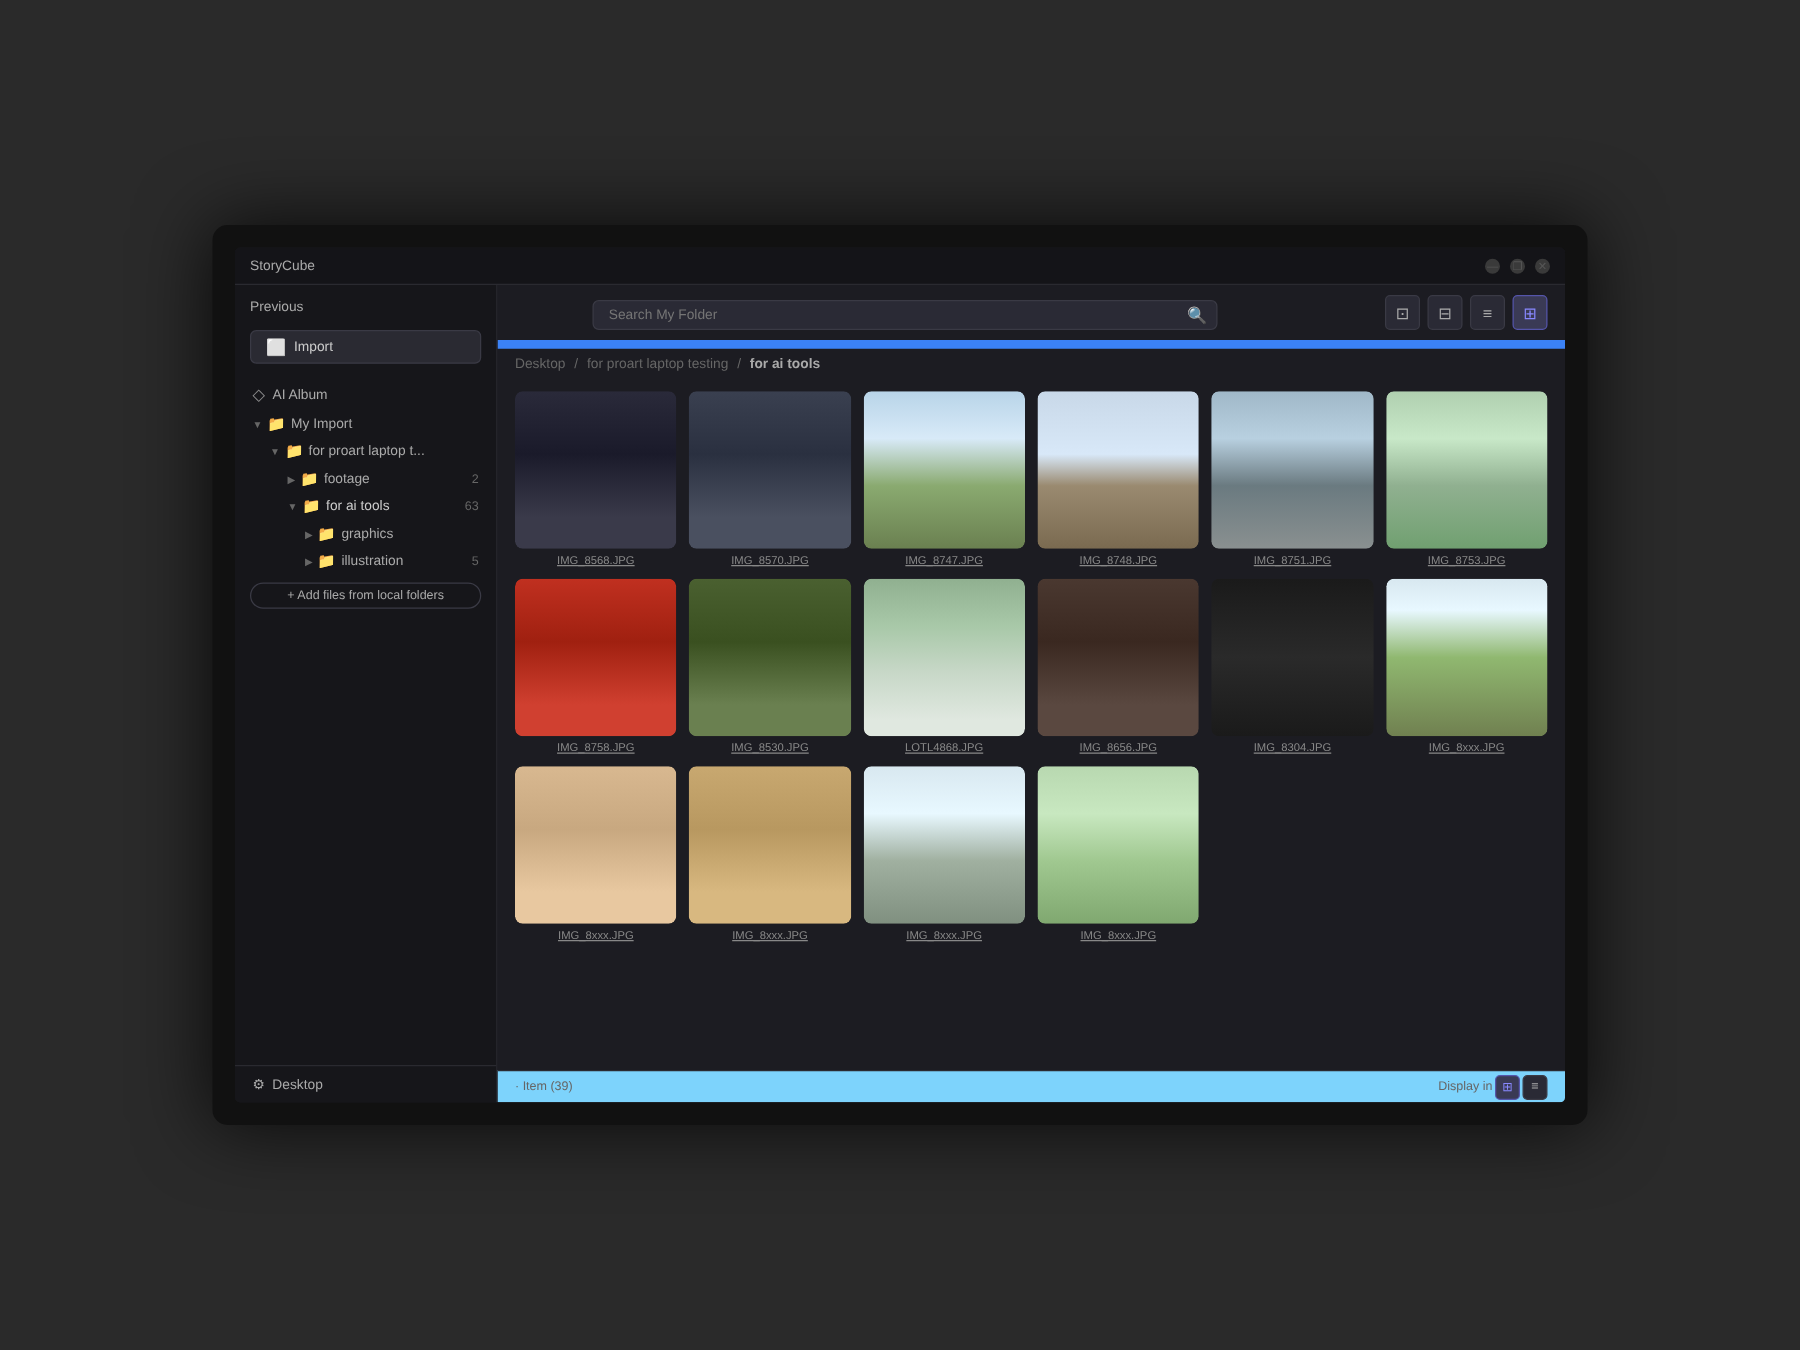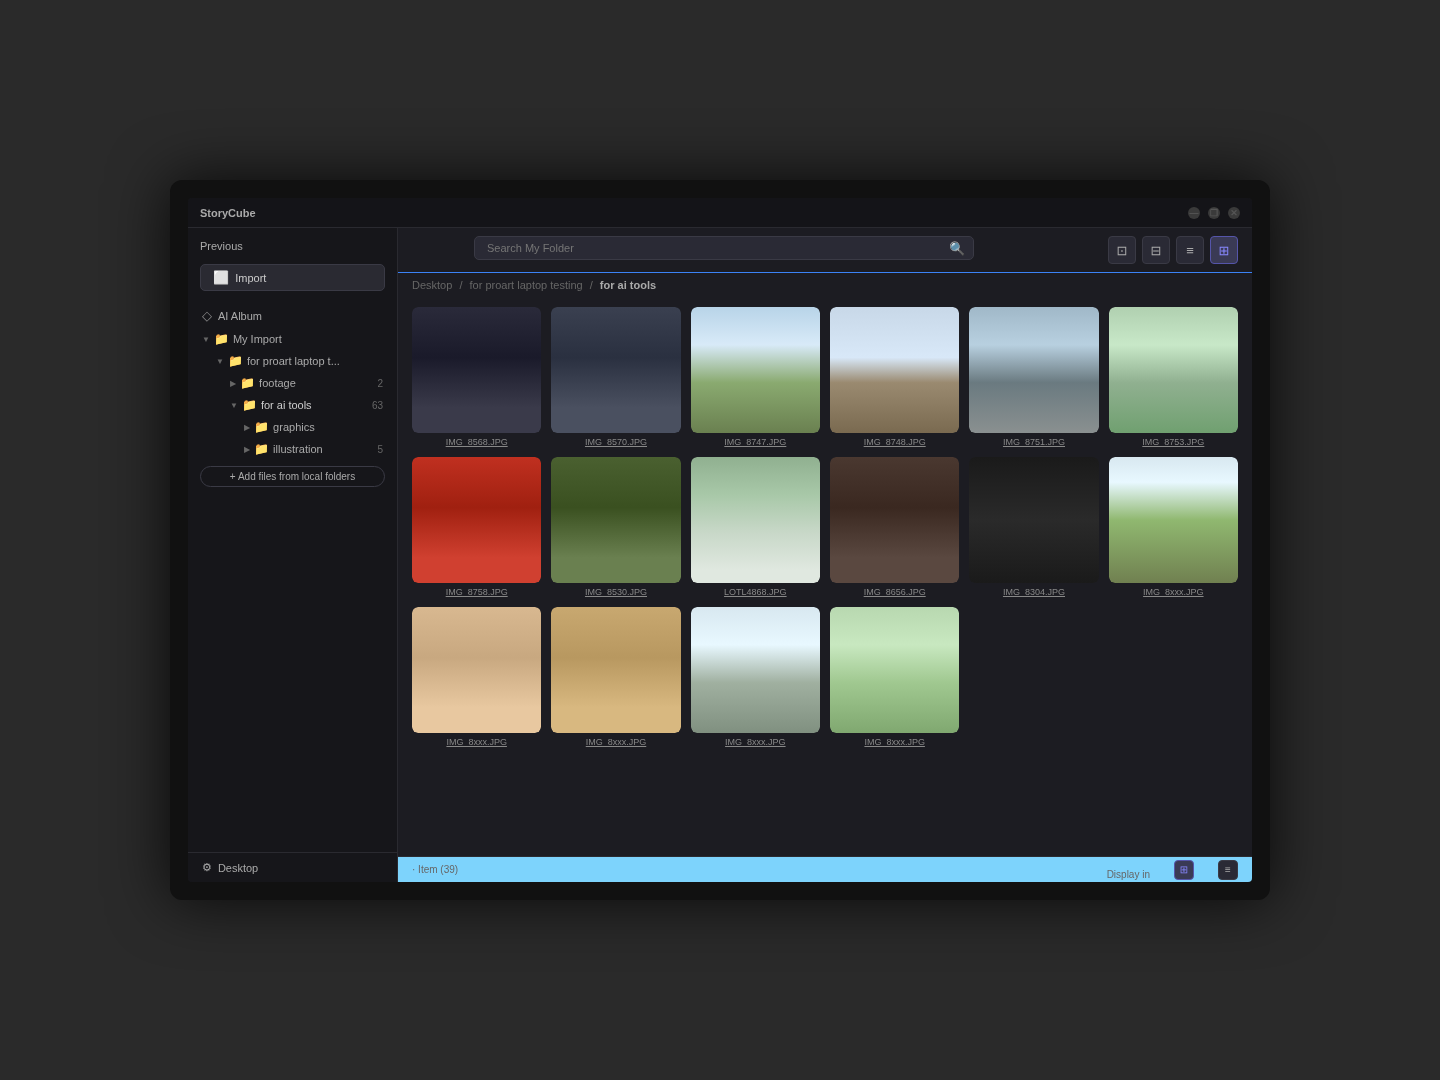--- a/index.html
+++ b/index.html
@@ -38,21 +38,20 @@
 
     
     .title-bar {
       background: #141418;
       height: 30px;
       display: flex;
       align-items: center;
       padding: 0 12px;
       flex-shrink: 0;
       border-bottom: 1px solid #2a2a30;
-      font-weight: bold;
     }
     .title-bar-app-name {
       font-size: 11px;
       color: #aaa;
       flex: 1;
     }
     .title-bar-controls {
       display: flex;
       gap: 8px;
     }
@@ -190,24 +189,24 @@
       flex: 1;
       display: flex;
       flex-direction: column;
       overflow: hidden;
       background: #1c1c22;
     }
 
     
     .toolbar {
       display: flex;
-      align-items: flex-start;
+      align-items: flex-end;
       padding: 8px 14px;
       gap: 10px;
-      border-bottom: 1px solid #3b82f6;
+      border-bottom: 7px solid #3b82f6;
       flex-shrink: 0;
     }
 
     .search-container {
       flex: 1;
       position: relative;
       max-width: 500px;
       margin: 0 auto;
     }
     .search-input {
@@ -315,22 +314,22 @@
       display: flex;
       align-items: center;
       padding: 0 14px;
       font-size: 10px;
       color: #666;
       flex-shrink: 0;
     }
     .status-right {
       margin-left: auto;
       display: flex;
-      align-items: flex-end;
-      gap: 24px;
+      align-items: center;
+      gap: 2px;
     }
 
     
     .scene-village {
       background: linear-gradient(180deg, #b8d4e8 0%, #d8eaf8 30%, #8aaa70 60%, #6a8050 100%);
     }
     .scene-street {
       background: linear-gradient(180deg, #c8d8e8 0%, #d8e8f8 40%, #9a8a70 60%, #7a6a50 100%);
     }
     .scene-crowd {

